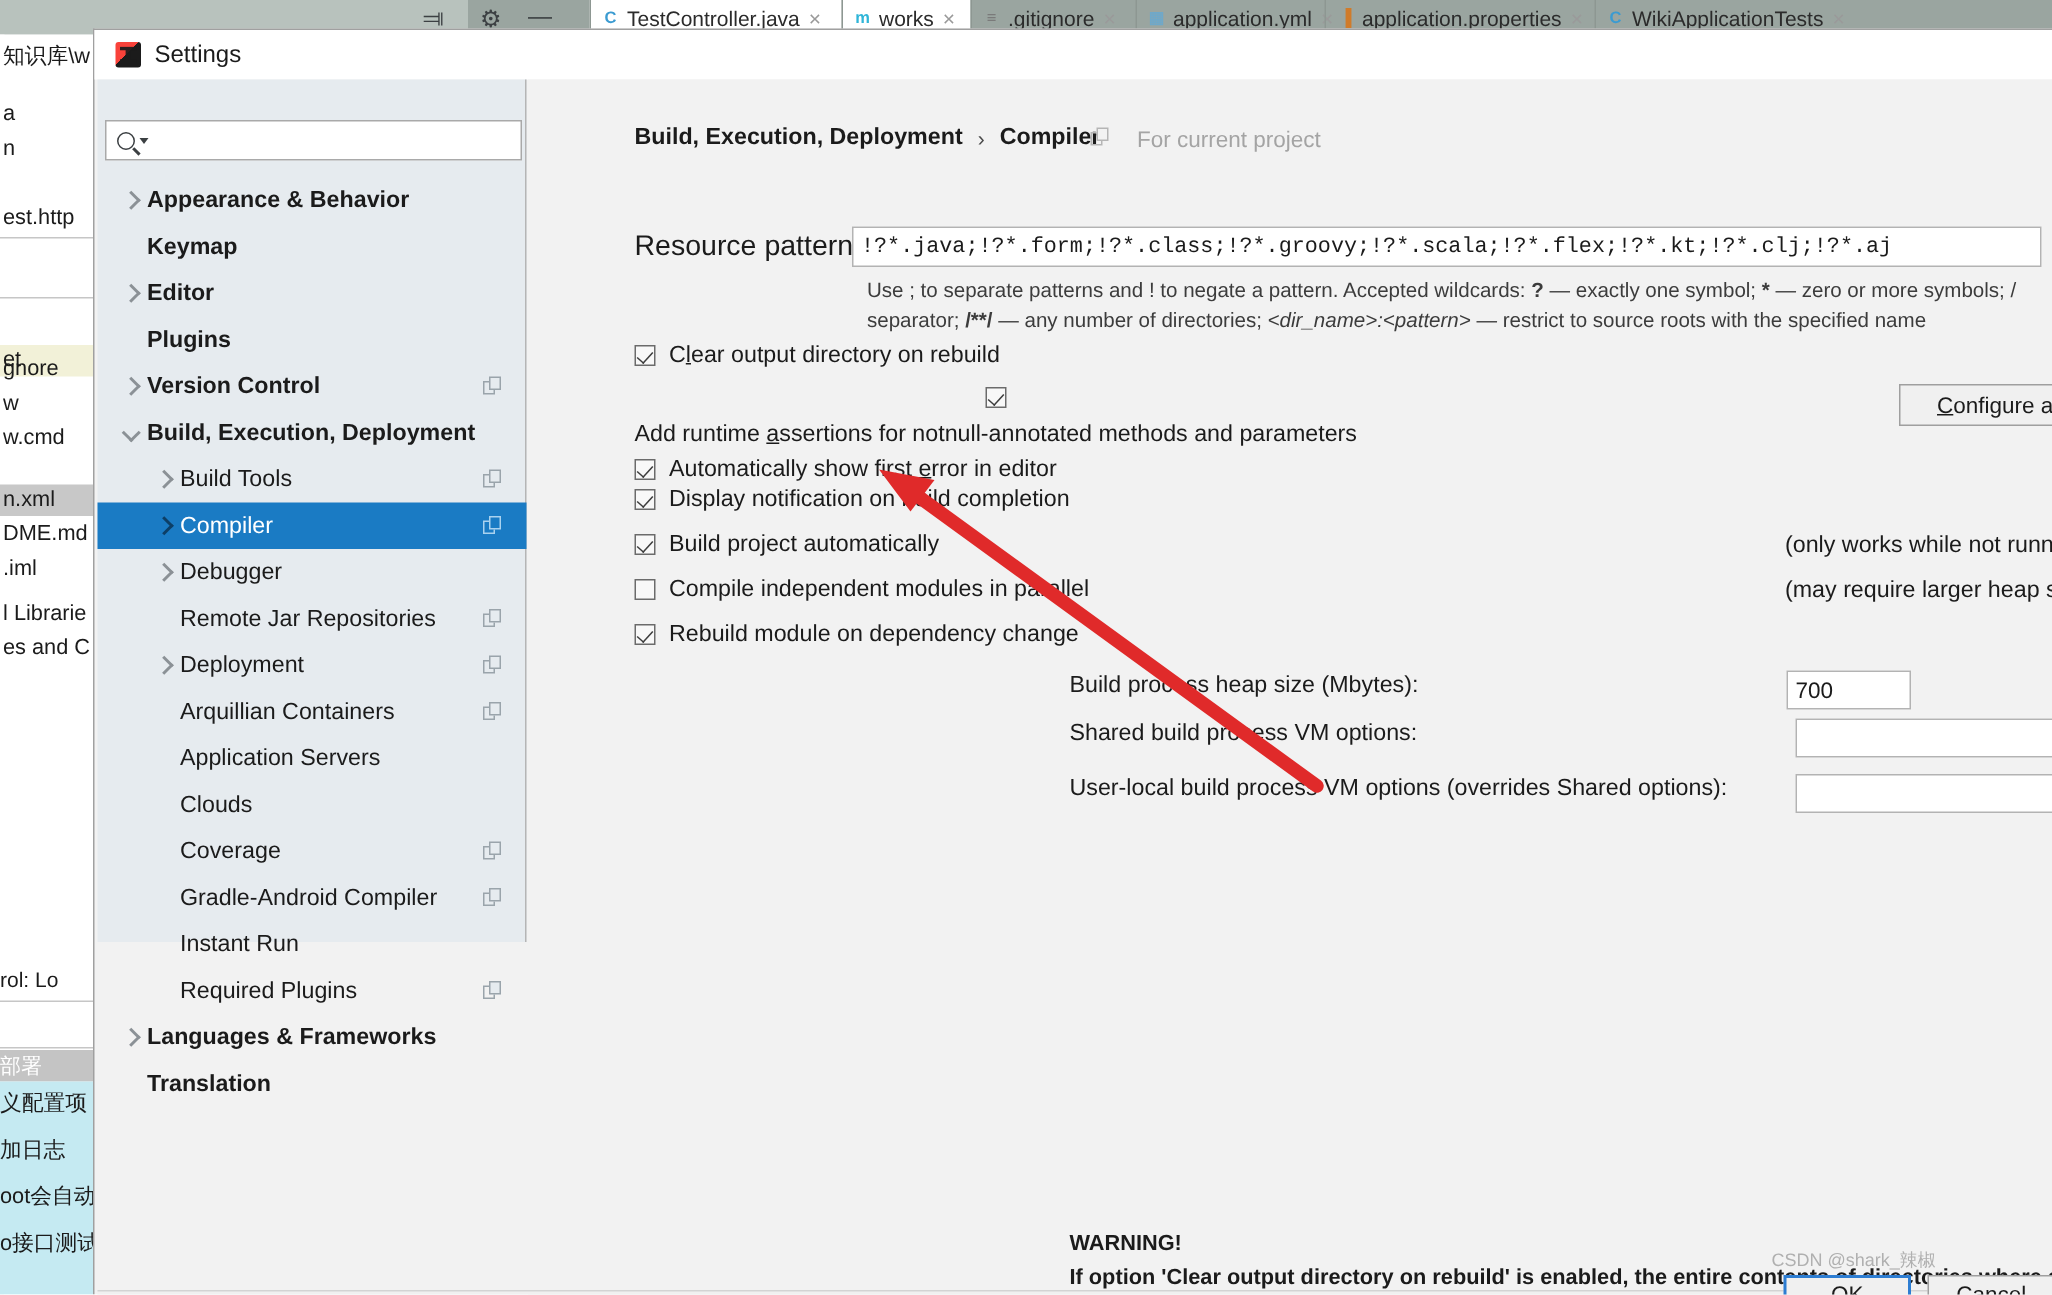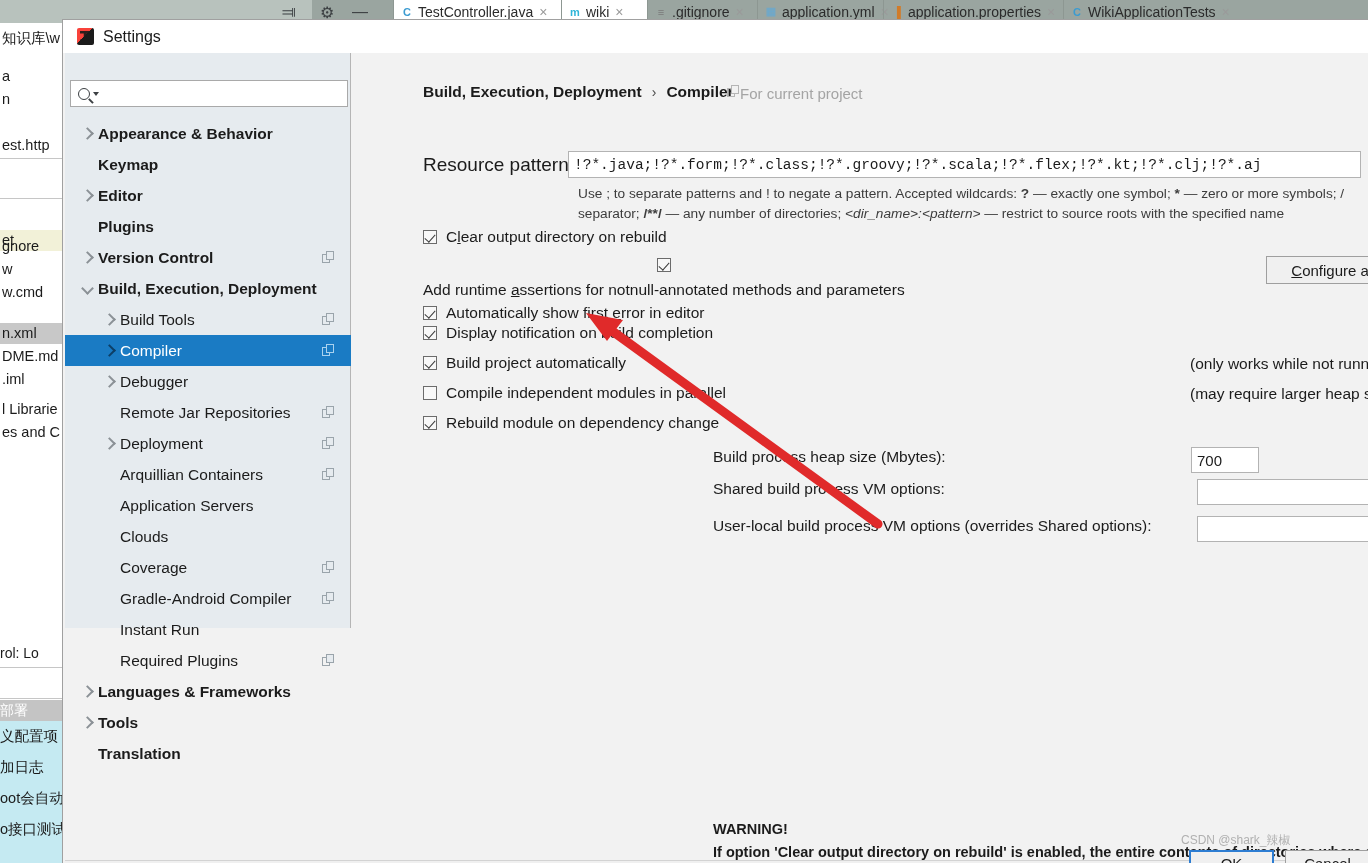--- a/index.html
+++ b/index.html
@@ -144,21 +144,21 @@
   
   .content { position: absolute; left: 289px; top: 0; width: 1017px; height: 811px; background:#f2f2f2; }
   .crumbs {
     position: absolute; left: 71px; top: 30px;
     font-size: 15.5px; font-weight: bold; color: #1b1b1b; white-space: nowrap;
     display: flex; align-items: center; gap: 10px;
   }
   .crumbs .sepchev { font-weight: normal; color: #4a4a4a; font-size: 14px; }
   .forproj {
     position: absolute; left: 375px; top: 32px;
-    font-size: 15px; color: #a4a4a4; display: flex; align-items: flex-start; gap: 0;
+    font-size: 15px; color: #a4a4a4; display: flex; align-items: flex-start; gap: 18px;
   }
   .forproj .ci { position: relative; width: 13px; height: 13px; }
   .forproj .ci i, .forproj .ci u {
     position:absolute; display:block; border:1.4px solid #b5b5b5;
   }
   .forproj .ci i { left:0; top:3px; width:8px; height:9px; }
   .forproj .ci u { left:4px; top:0; width:8px; height:9px; background:#f2f2f2; }
 
   .lbl-res { position: absolute; left: 71px; top: 101px; font-size: 19px; color: #1b1b1b; }
   .res-input {
@@ -241,21 +241,21 @@
       <div class="tb-icon" style="left:320px;">⚙</div>
       <div class="tb-icon" style="left:352px;">—</div>
       <div id="tabs-host">
           <div class="tab active" style="left: 393px; width: 168px;">
             <span class="tabicon" style="color: rgb(59, 155, 209);">C</span>
             <span>TestController.java</span>
             <span class="closex">×</span>
           </div>
           <div class="tab active" style="left: 561px; width: 86px;">
             <span class="tabicon" style="color: rgb(47, 181, 216);">m</span>
-            <span>wiki</span>
+            <span>works</span>
             <span class="closex">×</span>
           </div>
           <div class="tab" style="left: 647px; width: 110px;">
             <span class="tabicon" style="color: rgb(122, 122, 122);">≡</span>
             <span>.gitignore</span>
             <span class="closex">×</span>
           </div>
           <div class="tab" style="left: 757px; width: 126px;">
             <span class="tabicon" style="color: rgb(111, 168, 201);">▦</span>
             <span>application.yml</span>
@@ -423,24 +423,20 @@
               <span class="copyicon">
                 <i></i>
                 <u></u>
               </span>
             </div>
             <div class="tnode lvl0">
               <span class="arrow right a0"></span>
               <span>Languages &amp; Frameworks</span>
             </div>
             <div class="tnode lvl0">
-              <span class="arrow right a0"></span>
-              <span>Tools</span>
-            </div>
-            <div class="tnode lvl0">
               <span>Translation</span>
             </div>
           </div>
       </div>
 
       <div class="content">
 
         <div class="crumbs">
           <span>Build, Execution, Deployment</span>
           <span class="sepchev">›</span>
@@ -492,21 +488,21 @@
               <span>Rebuild module on dependency change</span>
             </div>
           </div>
 
         <div class="btn-annot">
           <span><u>C</u><span>onfigure annotations...</span></span>
         </div>
 
         <div id="field-host">
             <div class="frow-lbl" style="top: 395px;">Build process heap size (Mbytes):</div>
-            <input type="text" class="tinput" placeholder="" value="700" style="left: 839px; top: 394px; width: 68px;">
+            <input type="text" class="tinput" placeholder="" value="700" style="left: 839px; top: 394px; width: 83px;">
             <div class="frow-lbl" style="top: 427px;">Shared build process VM options:</div>
             <input type="text" class="tinput" placeholder="" style="left: 845px; top: 426px; width: 529px;">
             <div class="frow-lbl" style="top: 464px;">User-local build process VM options (overrides Shared options):</div>
             <input type="text" class="tinput" placeholder="" style="left: 845px; top: 463px; width: 523px;">
           </div>
 
         <div class="warn">
           <div>WARNING!</div>
           <div>If option 'Clear output directory on rebuild' is enabled, the entire contents of directories where generated sources are stored WILL BE CLEARED on rebuild.</div>
         </div>

